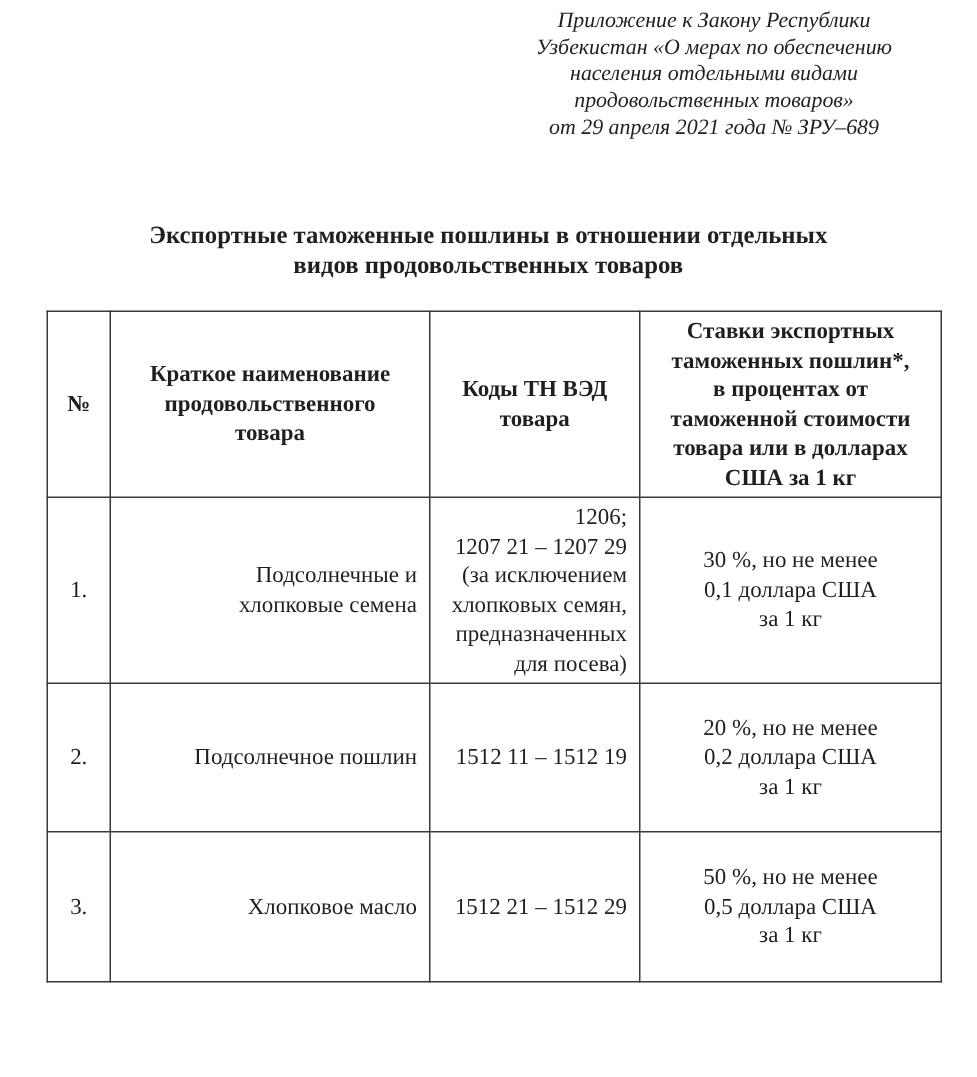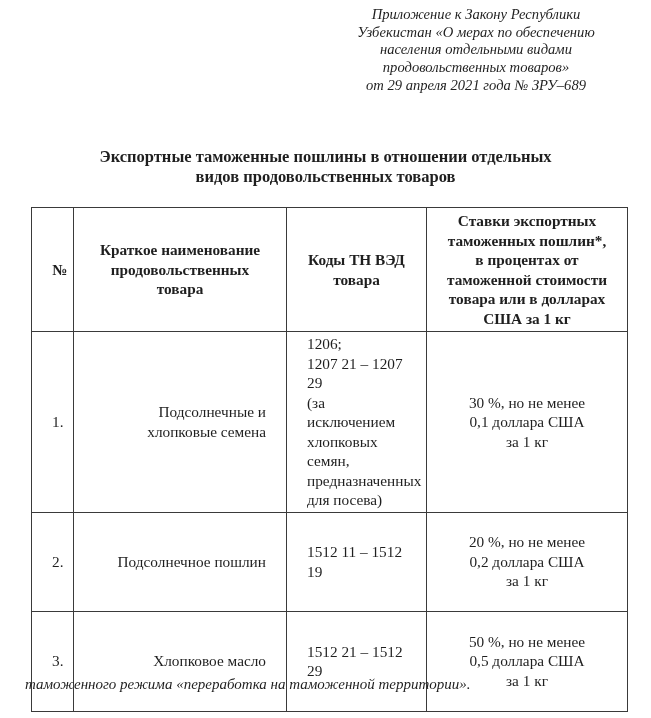--- a/index.html
+++ b/index.html
@@ -43,35 +43,35 @@
     left: 31px;
     width: 596px;
     border-collapse: collapse;
     table-layout: fixed;
   }
   table.duties td {
     border: 1px solid #3a3a3a;
     vertical-align: middle;
     font-size: 15.3px;
     line-height: 19.5px;
-    padding: 2px 20px;
+    padding: 2px 8px;
   }
   td.hdr {
     font-weight: bold;
     text-align: center;
     white-space: pre-line;
   }
   td.c-num { text-align: center; }
   td.c-name {
     text-align: right;
     padding-left: 9px;
     white-space: pre-line;
   }
   td.c-codes {
-    text-align: left;
+    text-align: right;
     white-space: pre-line;
     padding: 2px 2px;
   }
   td.c-rate {
     text-align: center;
     white-space: pre-line;
   }
   tr.hdr-row  { height: 124px; }
   tr.row-1    { height: 124px; }
   tr.row-2    { height: 99px;  }
@@ -112,21 +112,21 @@
   <colgroup>
     <col style="width:42px">
     <col style="width:213px">
     <col style="width:140px">
     <col style="width:201px">
   </colgroup>
   <tbody>
     <tr class="hdr-row">
       <td class="hdr">№</td>
       <td class="hdr">Краткое наименование
-продовольственных
+продовольственного
 товара</td>
       <td class="hdr">Коды ТН ВЭД
 товара</td>
       <td class="hdr">Ставки экспортных
 таможенных пошлин*,
 в процентах от
 таможенной стоимости
 товара или в долларах
 США за 1 кг</td>
     </tr>
@@ -157,14 +157,13 @@
       <td class="c-name">Хлопковое масло</td>
       <td class="c-codes">1512 21 – 1512 29</td>
       <td class="c-rate">50 %, но не менее
 0,5 доллара США
 за 1 кг</td>
     </tr>
   </tbody>
 </table>
 
 <div class="footnote">
-  <span class="fn-line2">таможенного режима «переработка на таможенной территории».</span>
 </div>
 
 </body></html>

